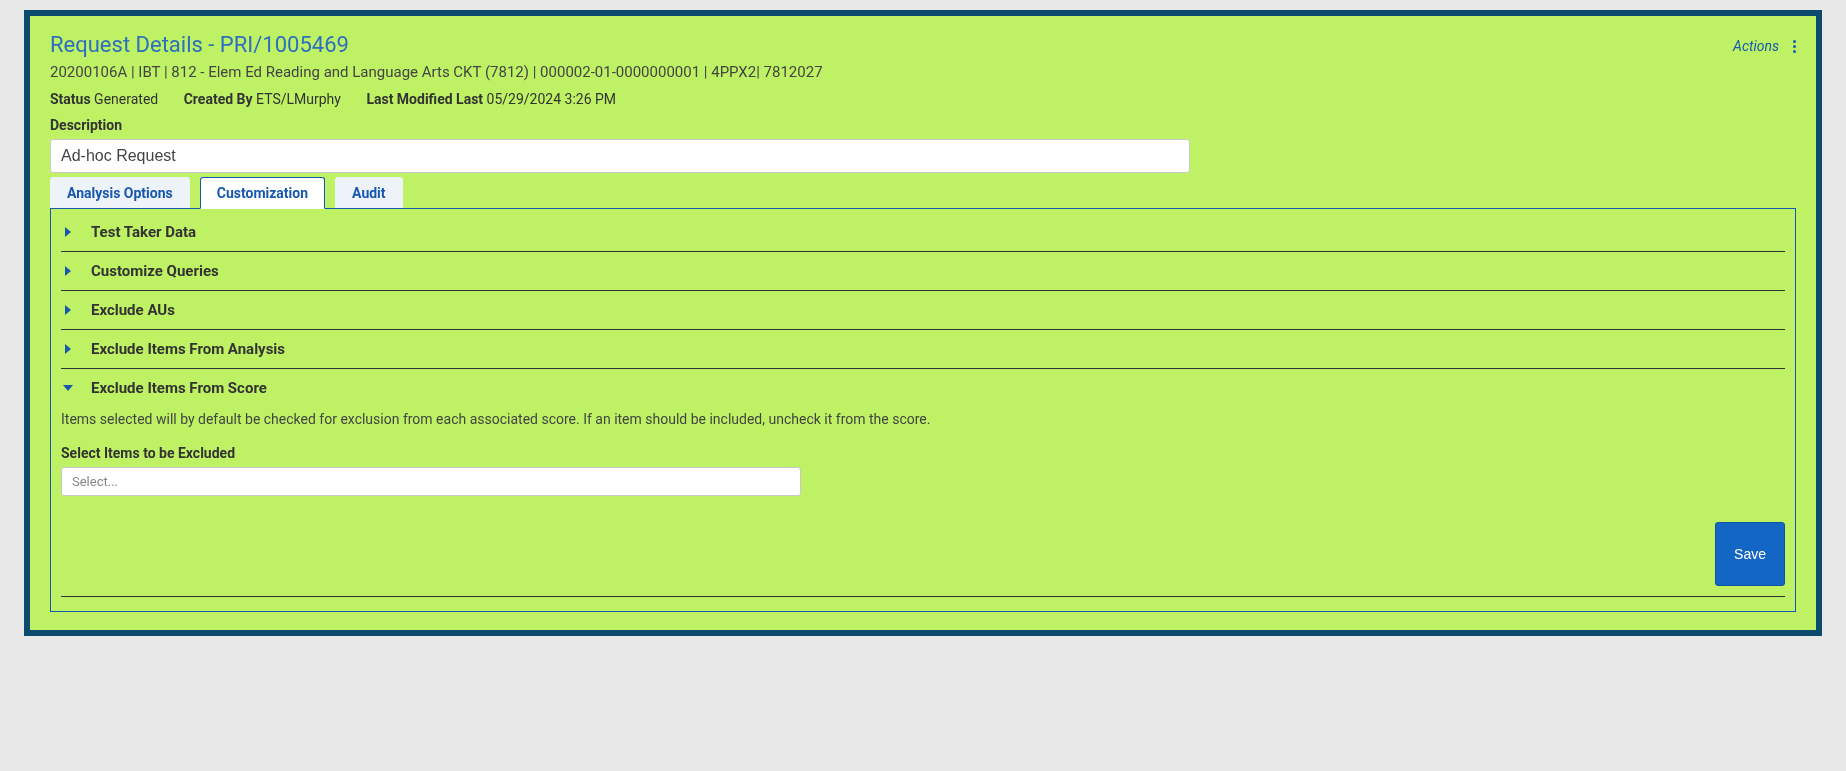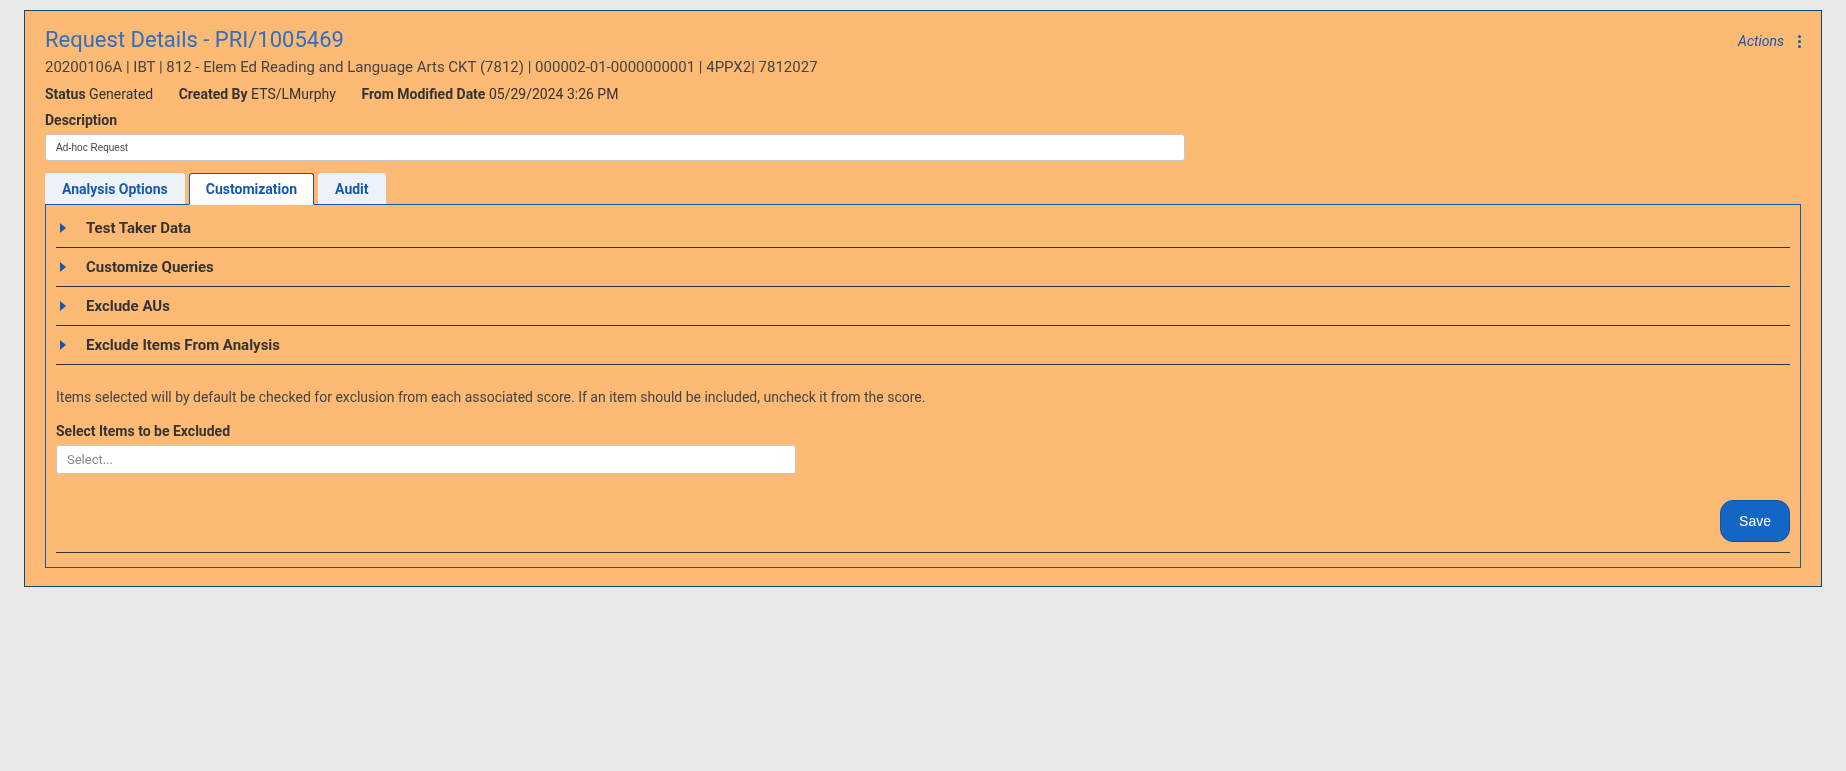--- a/index.html
+++ b/index.html
@@ -8,23 +8,23 @@
     padding: 0;
     background: #e8e8e8;
     font-family: "Segoe UI", -apple-system, Roboto, "Helvetica Neue", Arial, sans-serif;
     font-size: 14px;
     color: #333;
   }
   .page-wrap {
     padding: 10px 24px 24px 24px;
   }
   .card {
-    background: #fdba74;
+    background: #bef264;
     padding: 16px 20px 18px 20px;
-    border: 1px solid #0c4a6e;
+    border: 6px solid #0c4a6e;
   }
   .card-header-row {
     display: flex;
     justify-content: space-between;
     align-items: flex-start;
   }
   .title {
     font-size: 22px;
     font-weight: 400;
     color: #2e6fbf;
@@ -65,39 +65,39 @@
     font-weight: 700;
     margin-bottom: 6px;
     display: block;
   }
   .desc-input {
     width: 74%;
     max-width: 1140px;
     border: 1px solid #c8c8c8;
     border-radius: 3px;
     padding: 7px 10px;
-    font-size: 10px;
+    font-size: 16px;
     color: #444;
-    margin-bottom: 12px;
+    margin-bottom: 4px;
   }
   .tabs {
     display: flex;
     border-bottom: 1px solid #1658b0;
     margin-bottom: 0;
   }
   .tab {
     padding: 7px 16px;
     font-size: 14px;
     font-weight: 700;
     color: #1658b0;
     background: #eef3f9;
     border: 1px solid transparent;
     border-bottom: none;
     cursor: pointer;
-    margin-right: 4px;
+    margin-right: 10px;
     border-radius: 3px 3px 0 0;
   }
   .tab.active {
     background: #fff;
     border: 1px solid #1658b0;
     border-bottom: 1px solid #fff;
     margin-bottom: -1px;
   }
   .tab-panel {
     border: 1px solid #1658b0;
@@ -197,22 +197,22 @@
   }
   .footer-row {
     display: flex;
     justify-content: flex-end;
     padding-top: 12px;
   }
   .save-btn {
     background: #1466c4;
     color: #fff;
     border: 1px solid #0f54a3;
-    border-radius: 13px;
-    padding: 12px 18px;
+    border-radius: 3px;
+    padding: 23px 18px;
     font-size: 14px;
     cursor: pointer;
   }
 </style>
 </head>
 <body>
 
 <div class="page-wrap">
   <div class="card">
 
@@ -235,21 +235,21 @@
     <div class="meta-row">
       <span class="meta-group">
         <b>Status</b>
         <span>Generated</span>
       </span>
       <span class="meta-group">
         <b>Created By</b>
         <span>ETS/LMurphy</span>
       </span>
       <span class="meta-group">
-        <b>From Modified Date</b>
+        <b>Last Modified Last</b>
         <span>05/29/2024 3:26 PM</span>
       </span>
     </div>
 
     <label class="desc-label">Description</label>
     <input class="desc-input" type="text" value="Ad-hoc Request" style="">
 
     <div class="tabs">
       <div class="tab">Analysis Options</div>
       <div class="tab active">Customization</div>
@@ -296,20 +296,28 @@
           <span class="chev">
             <svg width="10" height="10" viewBox="0 0 10 10">
                 <path d="M2 0 L8 5 L2 10 Z" fill="#1658b0"></path>
               </svg>
           </span>
           <span class="acc-title">Exclude Items From Analysis</span>
         </div>
       </div>
 
       <div class="accordion-item">
+        <div class="accordion-header">
+          <span class="chev">
+            <svg width="10" height="10" viewBox="0 0 10 10">
+                <path d="M0 2 L10 2 L5 8 Z" fill="#1658b0"></path>
+              </svg>
+          </span>
+          <span class="acc-title">Exclude Items From Score</span>
+        </div>
 
         <div class="acc-body">
           <div class="help-text">Items selected will by default be checked for exclusion from each associated score. If an item should be included, uncheck it from the score.</div>
 
           <label class="select-label">Select Items to be Excluded</label>
           <div class="multiselect">
             <span>Select...</span>
           </div>
 
 

